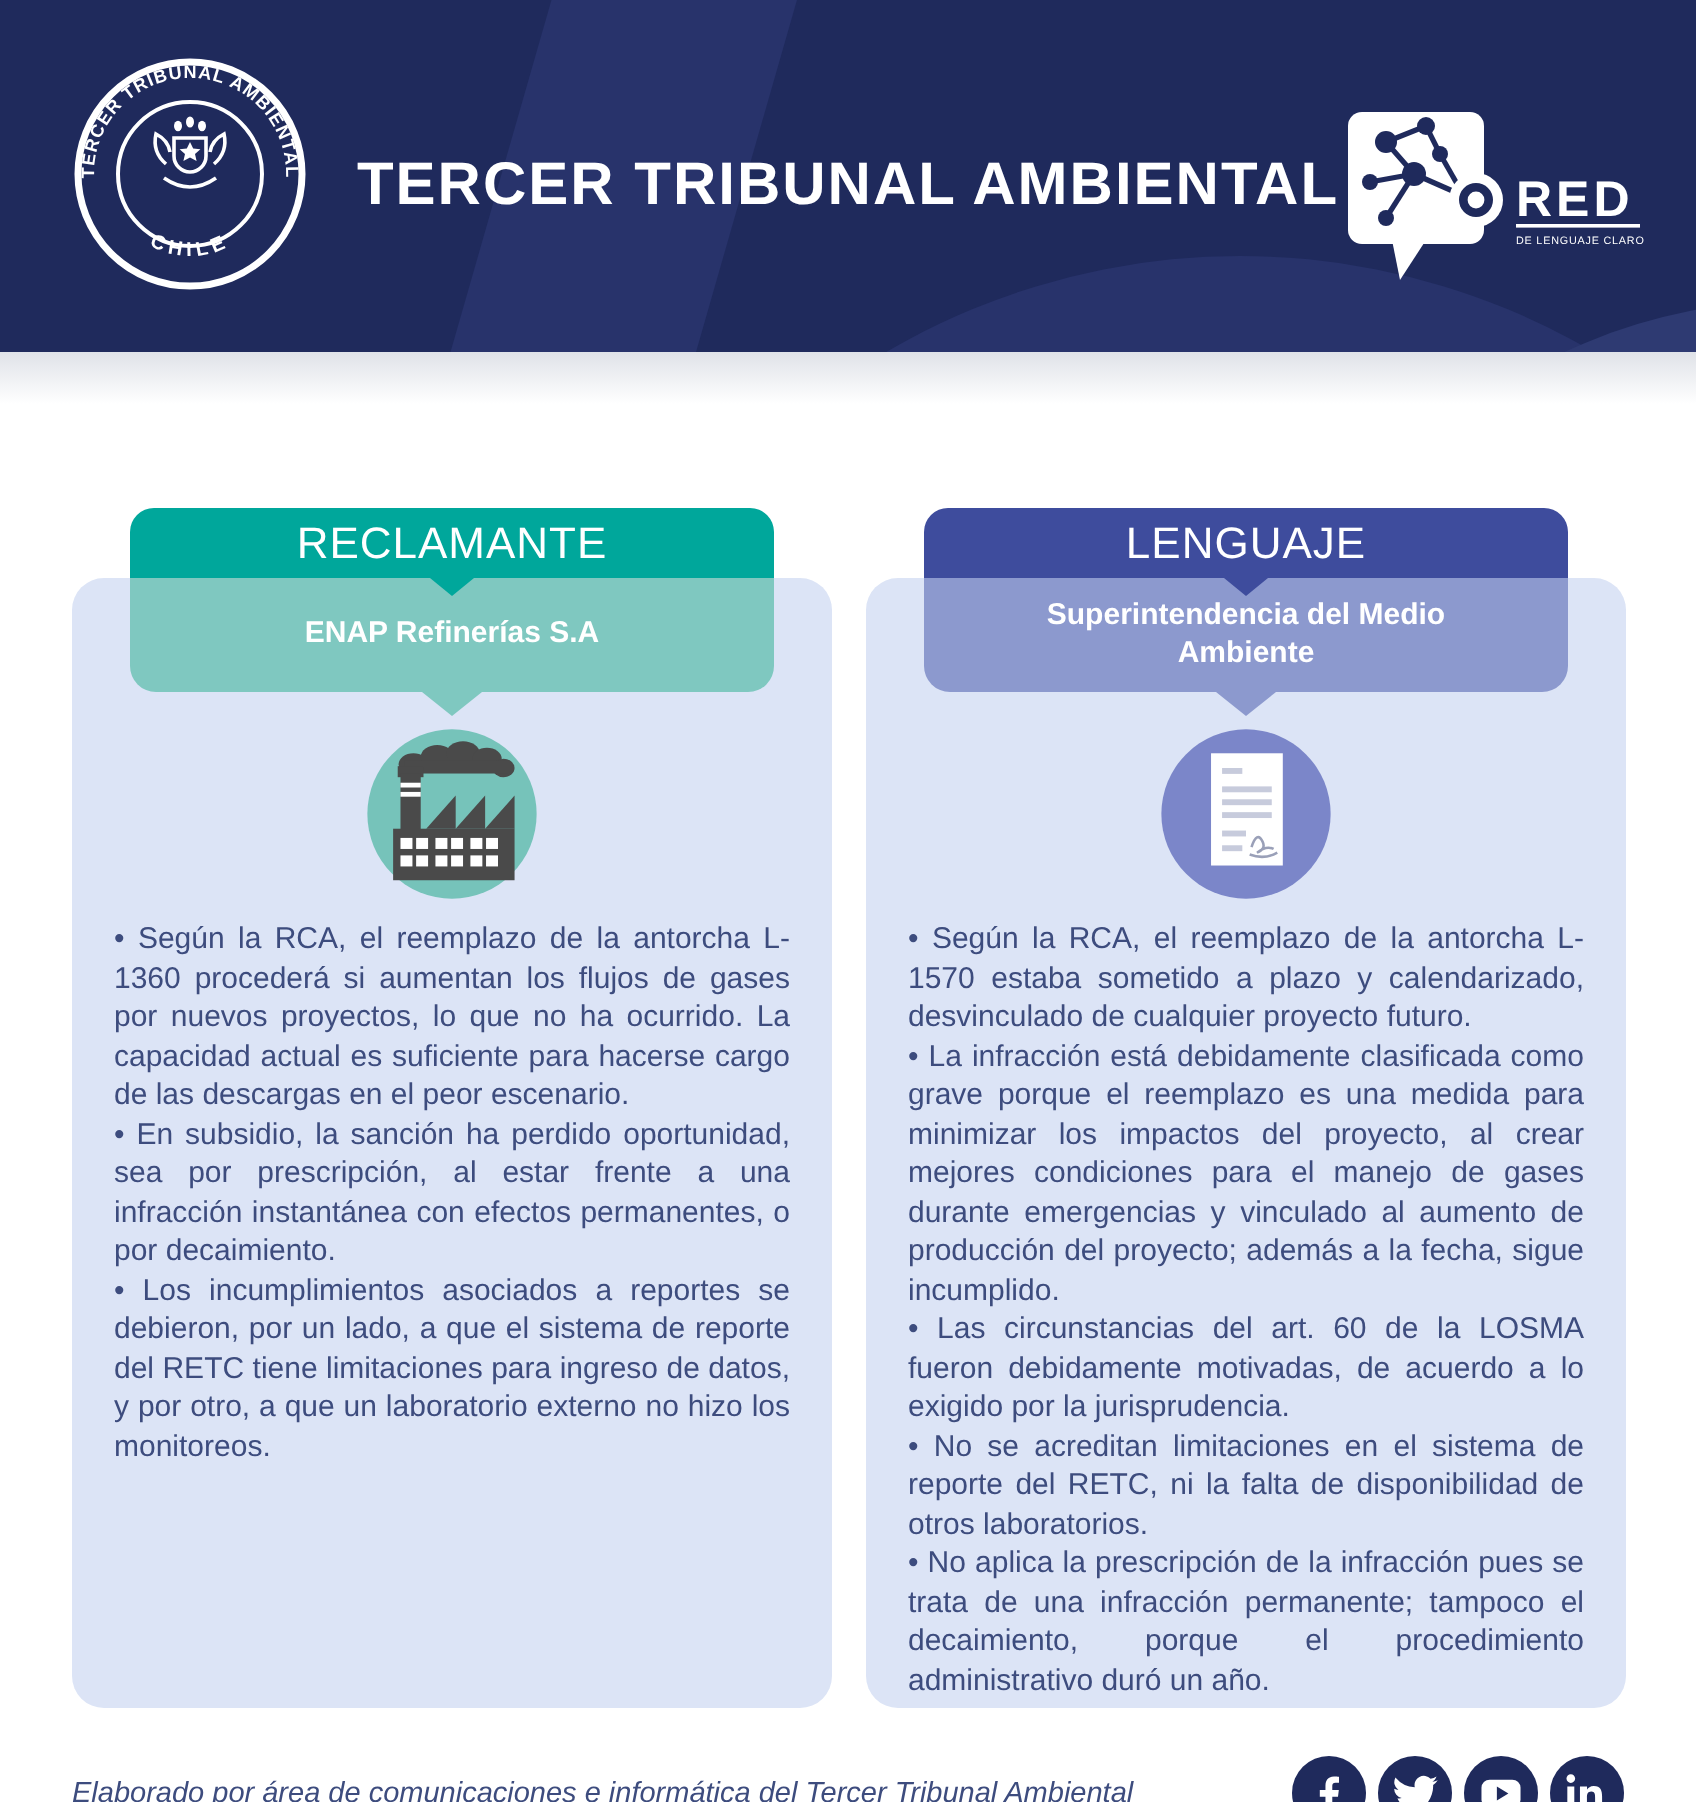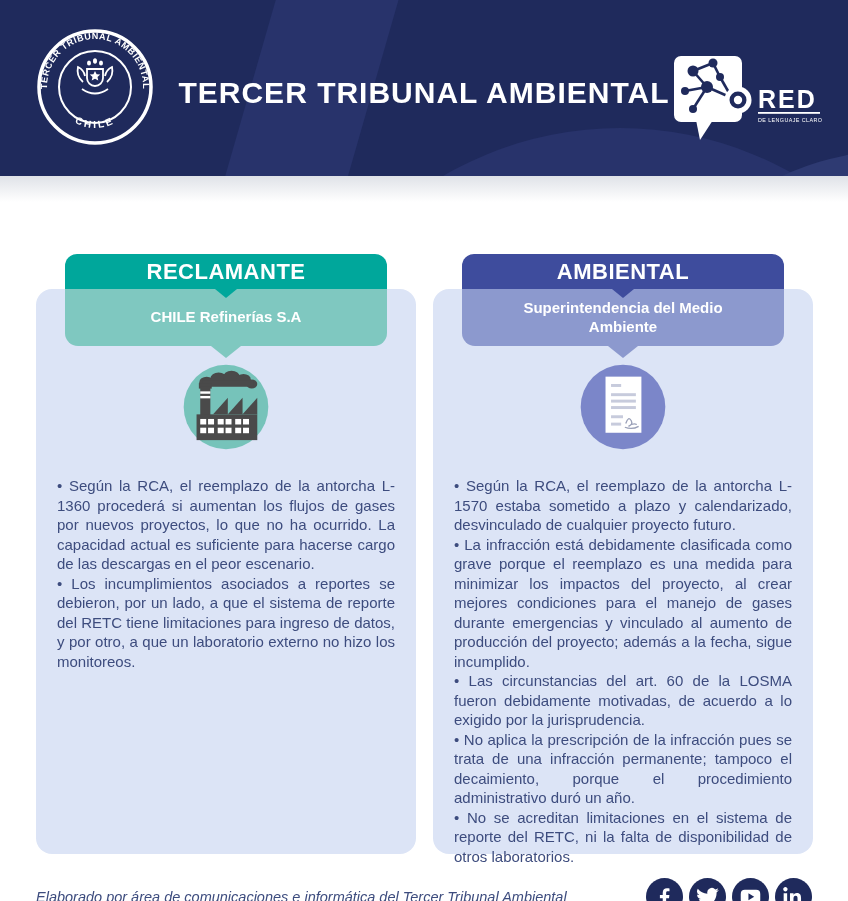--- a/index.html
+++ b/index.html
@@ -24,38 +24,38 @@
   .column { width:380px; position:relative; }
   .col-0 { --dark:#00A79B; --light:#7FC8C0; --circle:#76C3BA; }
   .col-1 { --dark:#3E4C9D; --light:#8C99CE; --circle:#7B86C9; }
 
   .tag { position:relative; z-index:3; width:322px; height:35px; margin:0 auto;
     background:var(--dark); border-radius:12px 12px 0 0;
     display:flex; align-items:center; justify-content:center; }
   .tag::after { content:""; position:absolute; top:100%; left:50%; transform:translateX(-50%);
     border-left:11px solid transparent; border-right:11px solid transparent;
     border-top:9px solid var(--dark); }
-  .tag-title { color:#fff; font-size:22px; font-weight:bold; letter-spacing:.5px; }
+  .tag-title { color:#fff; font-size:22px; font-weight:normal; letter-spacing:.5px; }
 
   .card { position:relative; height:565px; background:#DCE4F6; border-radius:16px;
     display:flex; flex-direction:column; align-items:center; }
   .subtag { position:relative; width:322px; min-height:57px; background:var(--light);
     border-radius:0 0 13px 13px; display:flex; align-items:center; justify-content:center; }
   .subtag::after { content:""; position:absolute; top:100%; left:50%; transform:translateX(-50%);
     border-left:15px solid transparent; border-right:15px solid transparent;
     border-top:12px solid var(--light); }
   .subtag-text { color:#fff; font-size:15px; font-weight:bold; text-align:center;
     max-width:200px; line-height:1.25; }
 
   .icon-wrap { margin-top:15px; width:92px; height:92px; }
 
   .bullets { width:100%; padding:7px 21px 0 21px; color:#3D4C7E; font-size:15px;
     line-height:1.3; text-align:justify; hyphens:auto; }
   .bullets p { margin-top:0; }
-  .bullets p:first-child { margin-top:16px; }
+  .bullets p:first-child { margin-top:0; }
   .bullets p::before { content:"\2022\00a0"; }
 
   
   .footer { display:flex; justify-content:space-between; align-items:center;
     padding:0 36px 0 36px; margin-top:24px; }
   .credit { font-style:italic; font-size:14.5px; color:#3D4C7E; }
   .social { display:flex; gap:6px; }
   .social-btn { width:37px; height:37px; display:block; cursor:pointer; border:none; background:none; padding:0; }
 </style>
 </head>
@@ -126,21 +126,21 @@
   <div class="banner-shadow"></div>
 
   <main class="main">
 
     <section class="column col-0">
       <div class="tag">
         <span class="tag-title">RECLAMANTE</span>
       </div>
       <div class="card">
         <div class="subtag">
-          <span class="subtag-text">CHILE Refinerías S.A</span>
+          <span class="subtag-text">ENAP Refinerías S.A</span>
         </div>
         <div class="icon-wrap">
           <svg viewBox="0 0 100 100" width="92" height="92">
             <circle cx="50" cy="50" r="46" fill="#76C3BA"></circle>
             <g fill="#4A4A4A">
               <ellipse cx="29" cy="23" rx="8" ry="6"></ellipse>
               <ellipse cx="42" cy="19" rx="9" ry="6.5"></ellipse>
               <ellipse cx="56" cy="17" rx="9" ry="6.5"></ellipse>
               <ellipse cx="69" cy="20" rx="8" ry="6"></ellipse>
               <ellipse cx="78" cy="25" rx="6" ry="5"></ellipse>
@@ -165,28 +165,29 @@
                 <rect x="30.5" y="72.5" width="6.5" height="6"></rect>
               <rect x="41" y="72.5" width="6.5" height="6"></rect>
                 <rect x="49.5" y="72.5" width="6.5" height="6"></rect>
               <rect x="60" y="72.5" width="6.5" height="6"></rect>
                 <rect x="68.5" y="72.5" width="6.5" height="6"></rect>
             </g>
           </svg>
         </div>
         <div class="bullets">
           <p>Según la RCA, el reemplazo de la antorcha L-1360 procederá si aumentan los flujos de gases por nuevos proyectos, lo que no ha ocurrido. La capacidad actual es suficiente para hacerse cargo de las descargas en el peor escenario.</p>
+          <p>En subsidio, la sanción ha perdido oportunidad, sea por prescripción, al estar frente a una infracción instantánea con efectos permanentes, o por decaimiento.</p>
           <p>Los incumplimientos asociados a reportes se debieron, por un lado, a que el sistema de reporte del RETC tiene limitaciones para ingreso de datos, y por otro, a que un laboratorio externo no hizo los monitoreos.</p>
         </div>
       </div>
     </section>
 
     <section class="column col-1">
       <div class="tag">
-        <span class="tag-title">AMBIENTAL</span>
+        <span class="tag-title">LENGUAJE</span>
       </div>
       <div class="card">
         <div class="subtag">
           <span class="subtag-text">Superintendencia del Medio Ambiente</span>
         </div>
         <div class="icon-wrap">
           <svg viewBox="0 0 100 100" width="92" height="92">
             <circle cx="50" cy="50" r="46" fill="#7B86C9"></circle>
             <rect x="31" y="17" width="39" height="61" fill="#ffffff"></rect>
             <g fill="#C7CBDC">
@@ -200,22 +201,22 @@
             <g stroke="#9AA0B8" stroke-width="1.4" fill="none">
               <path d="M53,68 q3,-9 6,-3 q2,4 -3,6 q5,-4 9,-2"></path>
               <path d="M52,72 q8,3 15,-1"></path>
             </g>
           </svg>
         </div>
         <div class="bullets">
           <p>Según la RCA, el reemplazo de la antorcha L-1570 estaba sometido a plazo y calendarizado, desvinculado de cualquier proyecto futuro.</p>
           <p>La infracción está debidamente clasificada como grave porque el reemplazo es una medida para minimizar los impactos del proyecto, al crear mejores condiciones para el manejo de gases durante emergencias y vinculado al aumento de producción del proyecto; además a la fecha, sigue incumplido.</p>
           <p>Las circunstancias del art. 60 de la LOSMA fueron debidamente motivadas, de acuerdo a lo exigido por la jurisprudencia.</p>
+          <p>No se acreditan limitaciones en el sistema de reporte del RETC, ni la falta de disponibilidad de otros laboratorios.</p>
           <p>No aplica la prescripción de la infracción pues se trata de una infracción permanente; tampoco el decaimiento, porque el procedimiento administrativo duró un año.</p>
-          <p>No se acreditan limitaciones en el sistema de reporte del RETC, ni la falta de disponibilidad de otros laboratorios.</p>
         </div>
       </div>
     </section>
   </main>
 
   <footer class="footer">
     <div class="credit">Elaborado por área de comunicaciones e informática del Tercer Tribunal Ambiental</div>
     <div class="social">
       <button class="social-btn">
         <svg viewBox="0 0 36 36">

